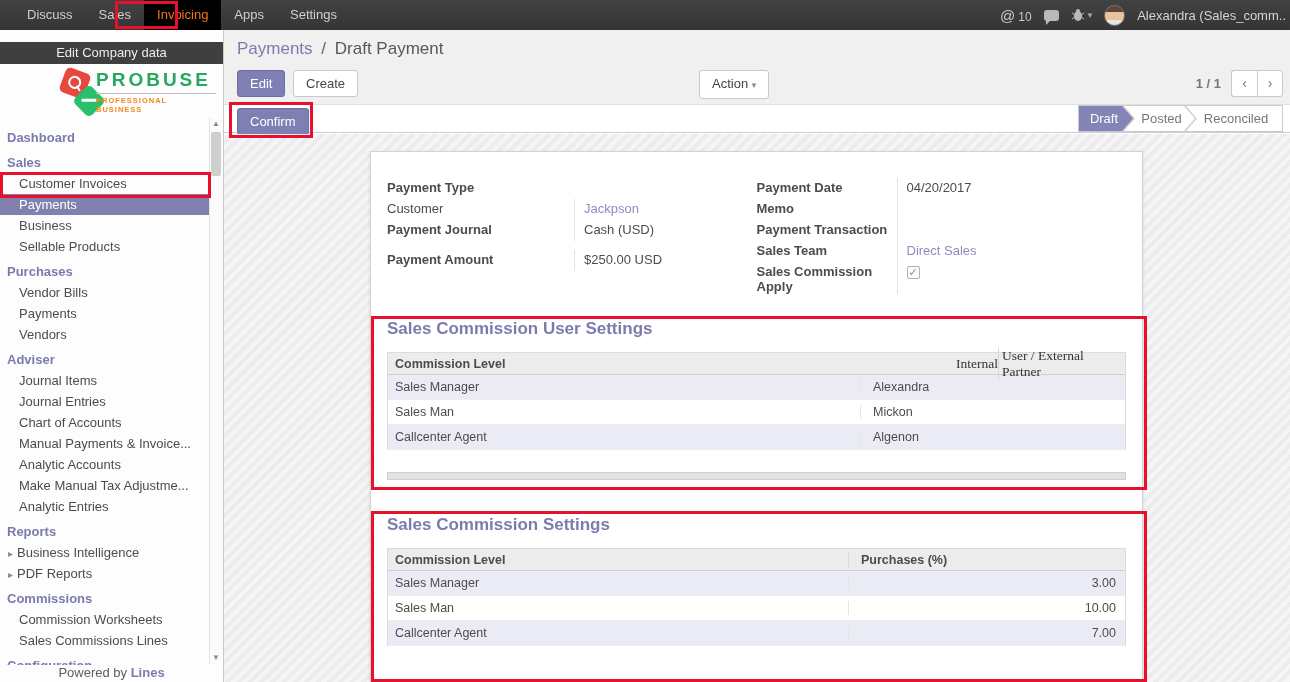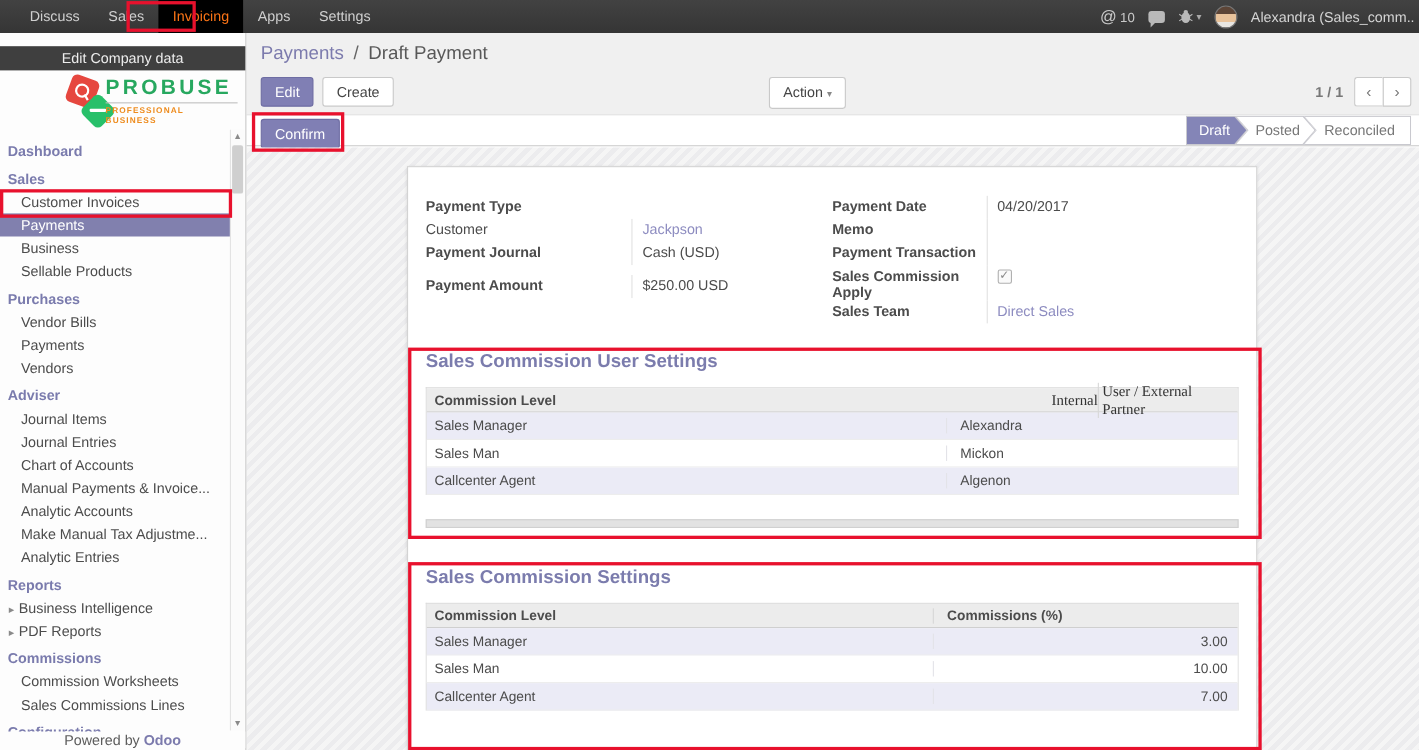--- a/index.html
+++ b/index.html
@@ -201,21 +201,21 @@
     <li class="item">Commission Worksheets</li>
     <li class="item">Sales Commissions Lines</li>
     <li class="heading">Configuration</li>
   </ul>
   <div class="sb-scroll">
     <div class="sb-arrow sb-up">▲</div>
     <div class="sb-thumb"></div>
     <div class="sb-arrow sb-down">▼</div>
   </div>
   <div class="powered">
-    <span>Powered by</span> <b>Odoo</b>
+    <span>Powered by</span> <b>Lines</b>
   </div>
 </div>
 
 <div class="main">
   <div class="control-panel">
     <div class="breadcrumb">
       <span class="parent">Payments</span>
       <span class="sep">/</span>
       <span class="current">Draft Payment</span>
     </div>
@@ -281,28 +281,28 @@
           </div>
           <div class="frow">
             <div class="flabel bold">Memo</div>
             <div class="fvalue"></div>
           </div>
           <div class="frow">
             <div class="flabel bold">Payment Transaction</div>
             <div class="fvalue"></div>
           </div>
           <div class="frow">
+            <div class="flabel bold">Sales Team</div>
+            <div class="fvalue"><a>Direct Sales</a></div>
+          </div>
+          <div class="frow">
             <div class="flabel bold">Sales Commission Apply</div>
             <div class="fvalue">
                 <div class="checkbox">✓</div>
               </div>
-          </div>
-          <div class="frow">
-            <div class="flabel bold">Sales Team</div>
-            <div class="fvalue"><a>Direct Sales</a></div>
           </div>
         </div>
       </div>
 
       <div class="section sec-user">
         <div class="sec-title">Sales Commission User Settings</div>
         <div class="o-table t1">
           <div class="thead">
             <div class="h-c1">
               <span class="th-bold">Commission Level</span>
@@ -324,21 +324,21 @@
           </div>
         </div>
         <div class="grey-strip"></div>
       </div>
 
       <div class="section sec-set">
         <div class="sec-title">Sales Commission Settings</div>
         <div class="o-table t2">
           <div class="thead">
             <div class="h-c1 th-bold">Commission Level</div>
-            <div class="h-c2 th-bold">Commissions (%)</div>
+            <div class="h-c2 th-bold">Purchases (%)</div>
           </div>
           <div class="trow odd">
             <div class="c1">Sales Manager</div>
             <div class="c2">3.00</div>
           </div>
           <div class="trow even">
             <div class="c1">Sales Man</div>
             <div class="c2">10.00</div>
           </div>
           <div class="trow odd">

